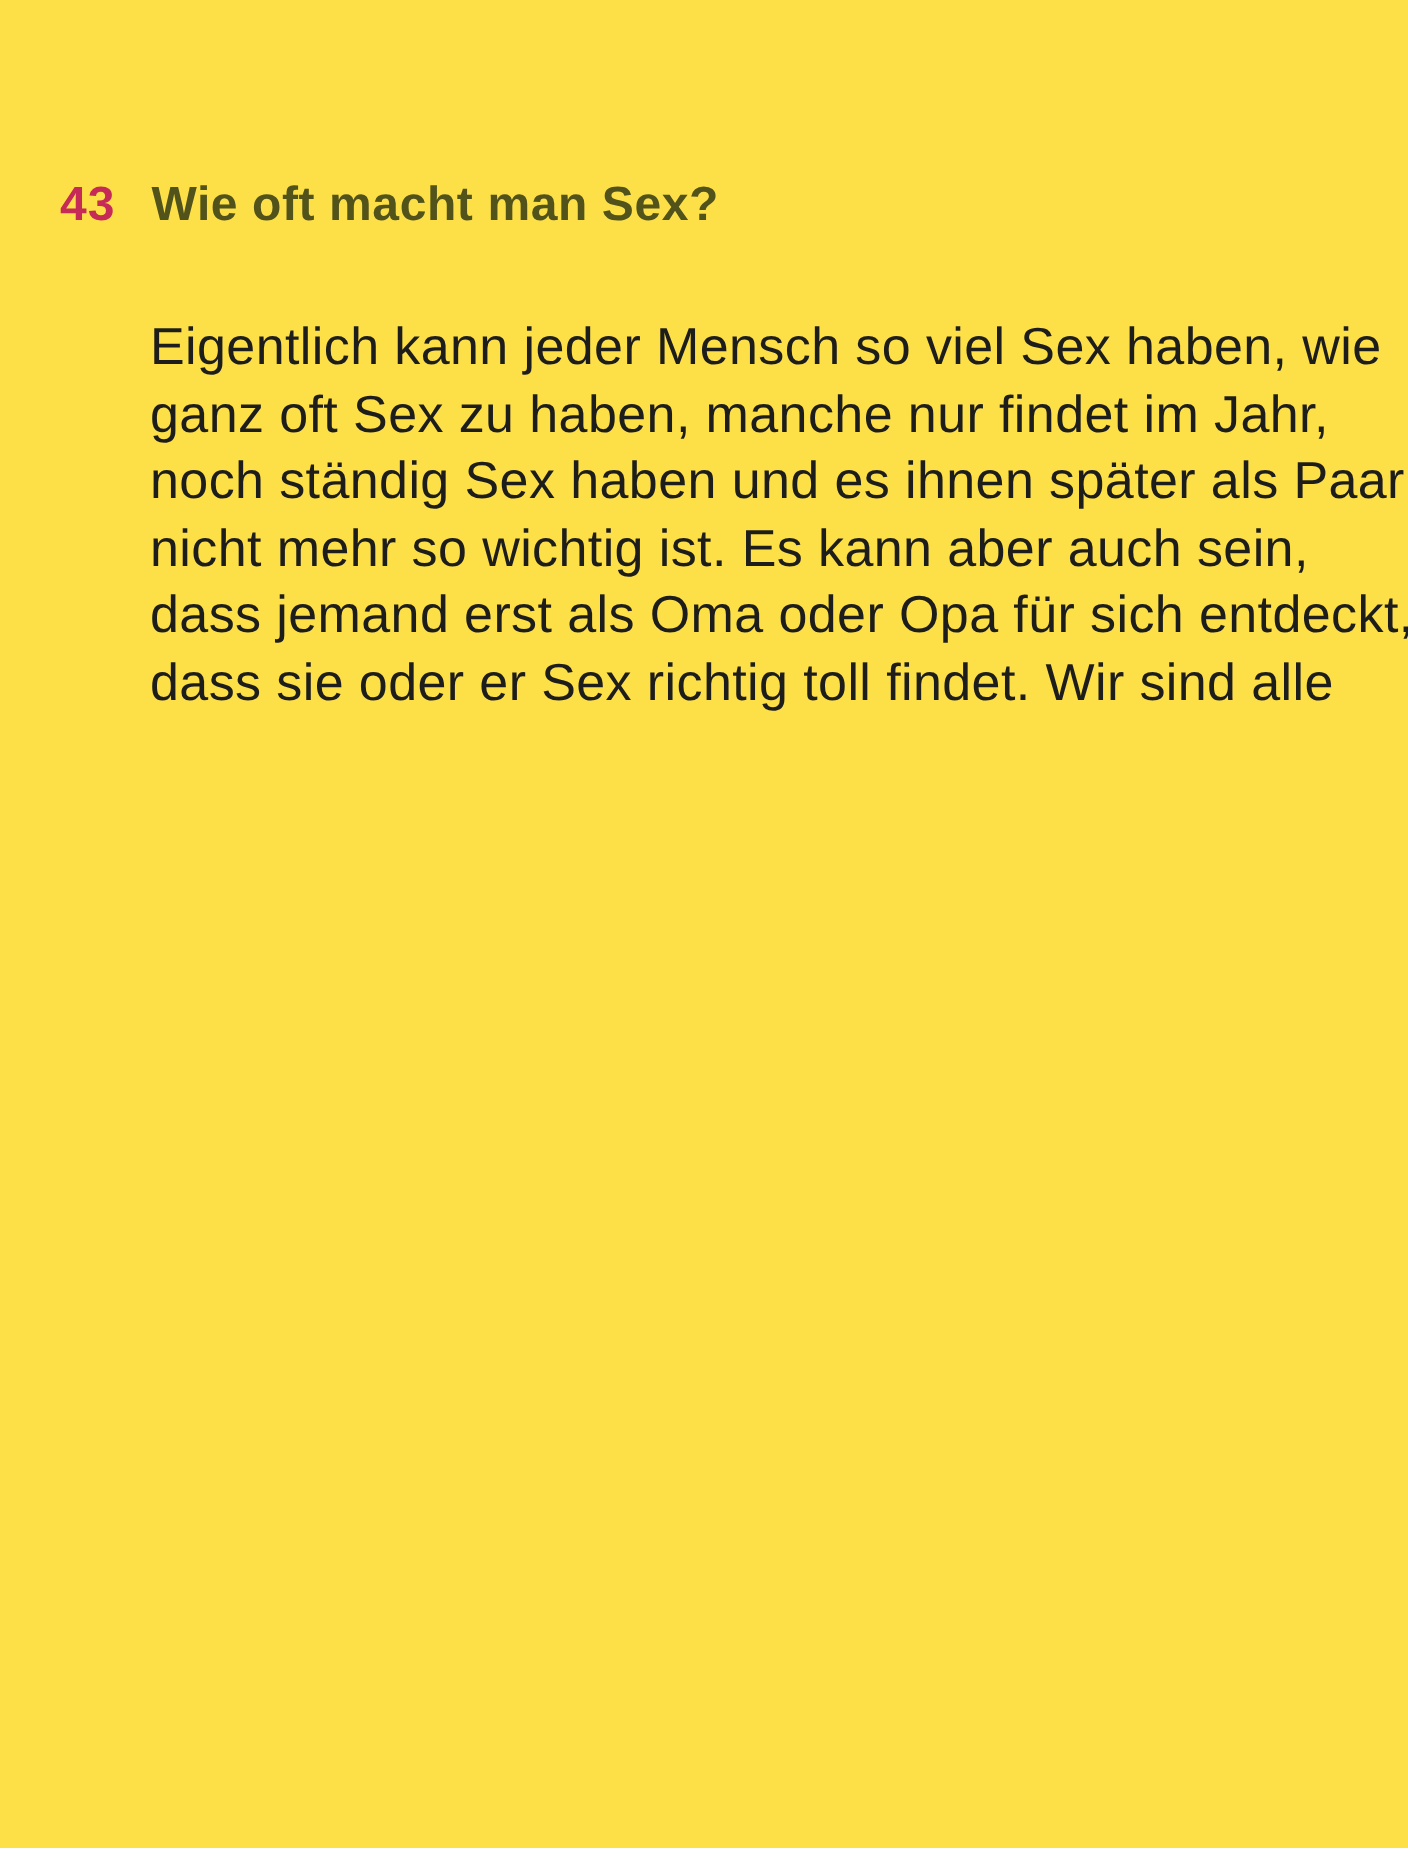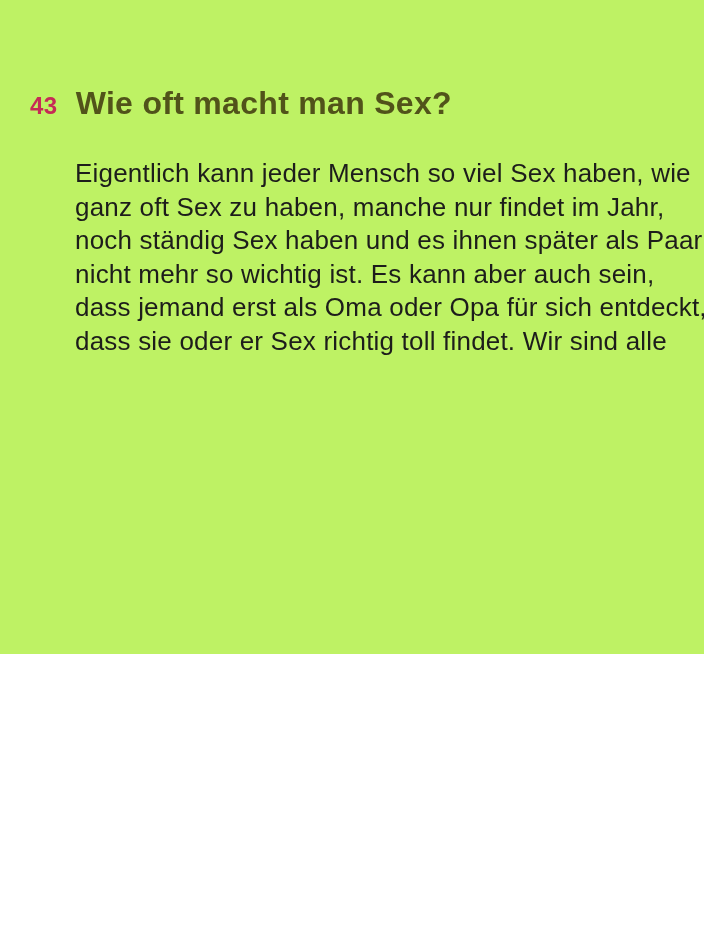--- a/index.html
+++ b/index.html
@@ -8,22 +8,22 @@
   }
   body {
     width: 704px;
     height: 930px;
     overflow: hidden;
     font-family: "Liberation Sans", sans-serif;
   }
   .page {
     position: relative;
     width: 704px;
-    height: 654px;
-    background: #bef264;
+    height: 924px;
+    background: #fde047;
     box-sizing: border-box;
   }
   .heading-row {
     position: absolute;
     top: 88px;
     left: 30px;
     right: 30px;
     display: flex;
     align-items: baseline;
   }
@@ -31,21 +31,21 @@
     color: #c62a56;
     font-size: 24px;
     font-weight: bold;
     line-height: 30px;
     letter-spacing: 0.5px;
     flex: 0 0 auto;
   }
   .chapter-title {
     margin: 0 0 0 18px;
     color: #51531a;
-    font-size: 32px;
+    font-size: 24px;
     font-weight: bold;
     line-height: 30px;
     letter-spacing: 0.3px;
   }
   .body-text {
     position: absolute;
     top: 157px;
     left: 75px;
     right: 50px;
     color: #1d1d1b;

